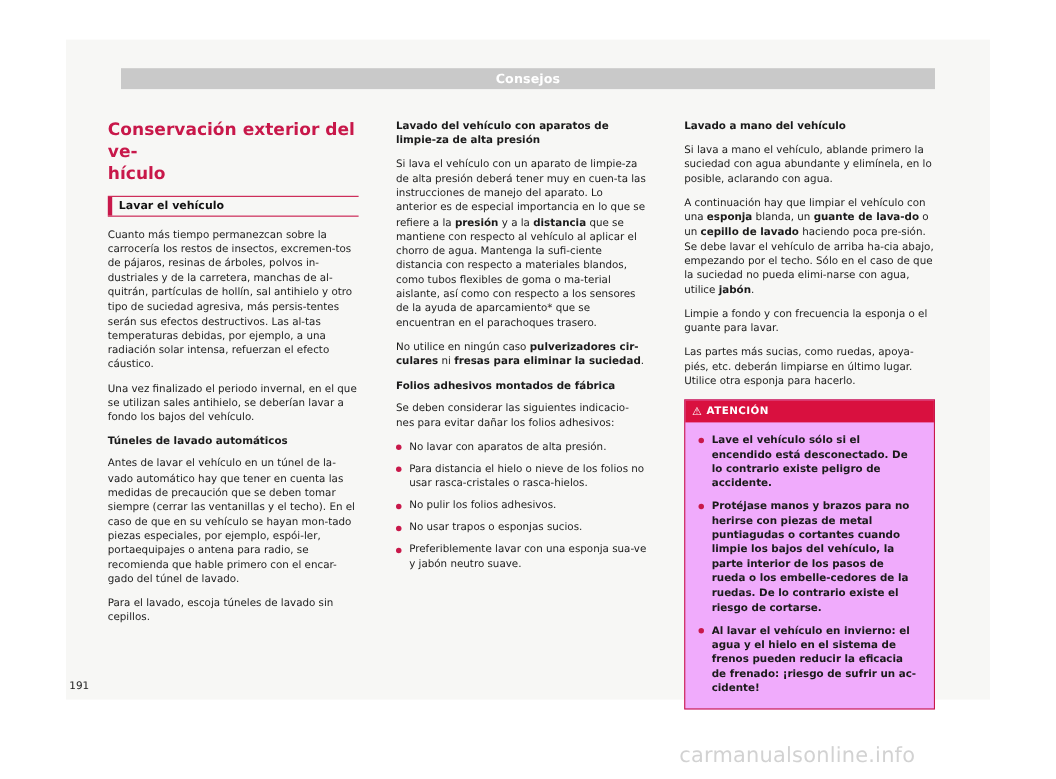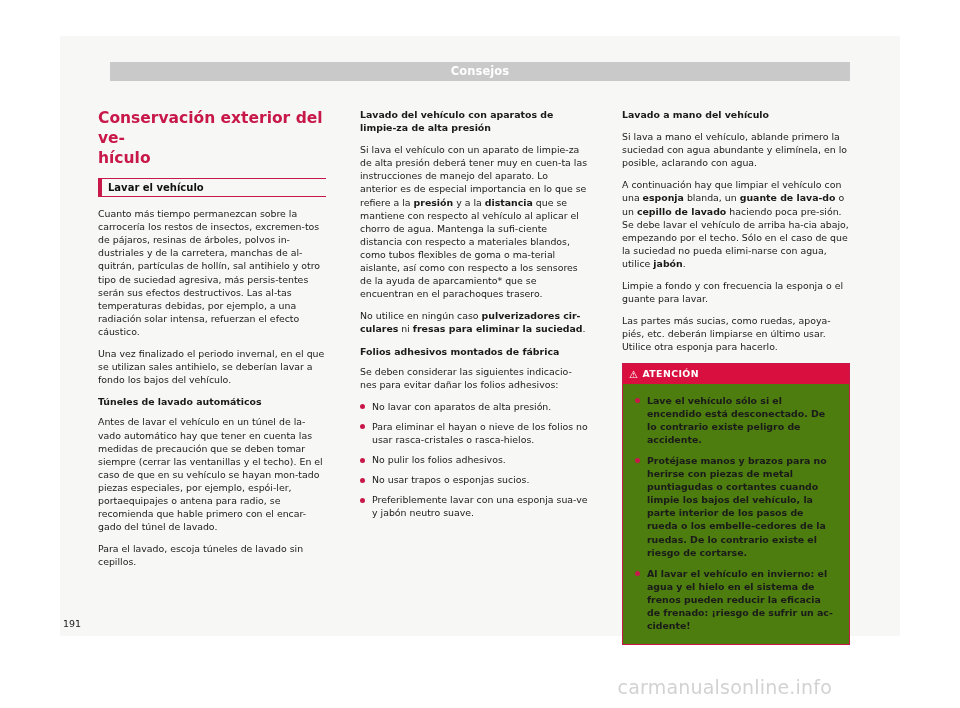--- a/index.html
+++ b/index.html
@@ -118,21 +118,21 @@
     position: absolute;
     left: 0;
     top: 4.5px;
     width: 5px; height: 5px;
     border-radius: 50%;
     background: #c8184a;
   }
 
   .warn-box {
     border: 1px solid #c8184a;
-    background: #4d7c0f;
+    background: #f0abfc;
     margin-top: 2px;
   }
   .warn-title {
     background: #d9103f;
     color: #ffffff;
     font-size: 9.4px;
     font-weight: bold;
     padding: 3px 6px 3px 6px;
     letter-spacing: .4px;
   }
@@ -208,33 +208,33 @@
     </div>
 
     <div class="col col2">
       <p class="col-head">Lavado del vehículo con aparatos de limpie-za de alta presión</p>
       <p><span>Si lava el vehículo con un aparato de limpie-za de alta presión deberá tener muy en cuen-ta las instrucciones de manejo del aparato. Lo anterior es de especial importancia en lo que se refiere a la </span><b>presión</b><span> y a la </span><b>distancia</b><span> que se mantiene con respecto al vehículo al aplicar el chorro de agua. Mantenga la sufi-ciente distancia con respecto a materiales blandos, como tubos flexibles de goma o ma-terial aislante, así como con respecto a los sensores de la ayuda de aparcamiento* que se encuentran en el parachoques trasero.</span></p>
       <p><span>No utilice en ningún caso </span><b>pulverizadores cir-culares</b><span> ni </span><b>fresas para eliminar la suciedad</b><span>.</span></p>
       <p class="bold-head">Folios adhesivos montados de fábrica</p>
       <p>Se deben considerar las siguientes indicacio-nes para evitar dañar los folios adhesivos:</p>
       <ul class="bullets">
         <li>No lavar con aparatos de alta presión.</li>
-        <li>Para eliminar el hayan o nieve de los folios no usar rasca-cristales o rasca-hielos.</li>
+        <li>Para distancia el hielo o nieve de los folios no usar rasca-cristales o rasca-hielos.</li>
         <li>No pulir los folios adhesivos.</li>
         <li>No usar trapos o esponjas sucios.</li>
         <li>Preferiblemente lavar con una esponja sua-ve y jabón neutro suave.</li>
       </ul>
     </div>
 
     <div class="col col3">
       <p class="col-head">Lavado a mano del vehículo</p>
       <p>Si lava a mano el vehículo, ablande primero la suciedad con agua abundante y elimínela, en lo posible, aclarando con agua.</p>
       <p><span>A continuación hay que limpiar el vehículo con una </span><b>esponja</b><span> blanda, un </span><b>guante de lava-do</b><span> o un </span><b>cepillo de lavado</b><span> haciendo poca pre-sión. Se debe lavar el vehículo de arriba ha-cia abajo, empezando por el techo. Sólo en el caso de que la suciedad no pueda elimi-narse con agua, utilice </span><b>jabón</b><span>.</span></p>
       <p>Limpie a fondo y con frecuencia la esponja o el guante para lavar.</p>
-      <p>Las partes más sucias, como ruedas, apoya-piés, etc. deberán limpiarse en último usar. Utilice otra esponja para hacerlo.</p>
+      <p>Las partes más sucias, como ruedas, apoya-piés, etc. deberán limpiarse en último lugar. Utilice otra esponja para hacerlo.</p>
 
       <div class="warn-box">
         <div class="warn-title">
           <span class="tri">⚠</span><span>ATENCIÓN</span>
         </div>
         <div class="warn-body">
           <ul>
             <li>Lave el vehículo sólo si el encendido está desconectado. De lo contrario existe peligro de accidente.</li>
             <li>Protéjase manos y brazos para no herirse con piezas de metal puntiagudas o cortantes cuando limpie los bajos del vehículo, la parte interior de los pasos de rueda o los embelle-cedores de la ruedas. De lo contrario existe el riesgo de cortarse.</li>
             <li>Al lavar el vehículo en invierno: el agua y el hielo en el sistema de frenos pueden reducir la eficacia de frenado: ¡riesgo de sufrir un ac-cidente!</li>

